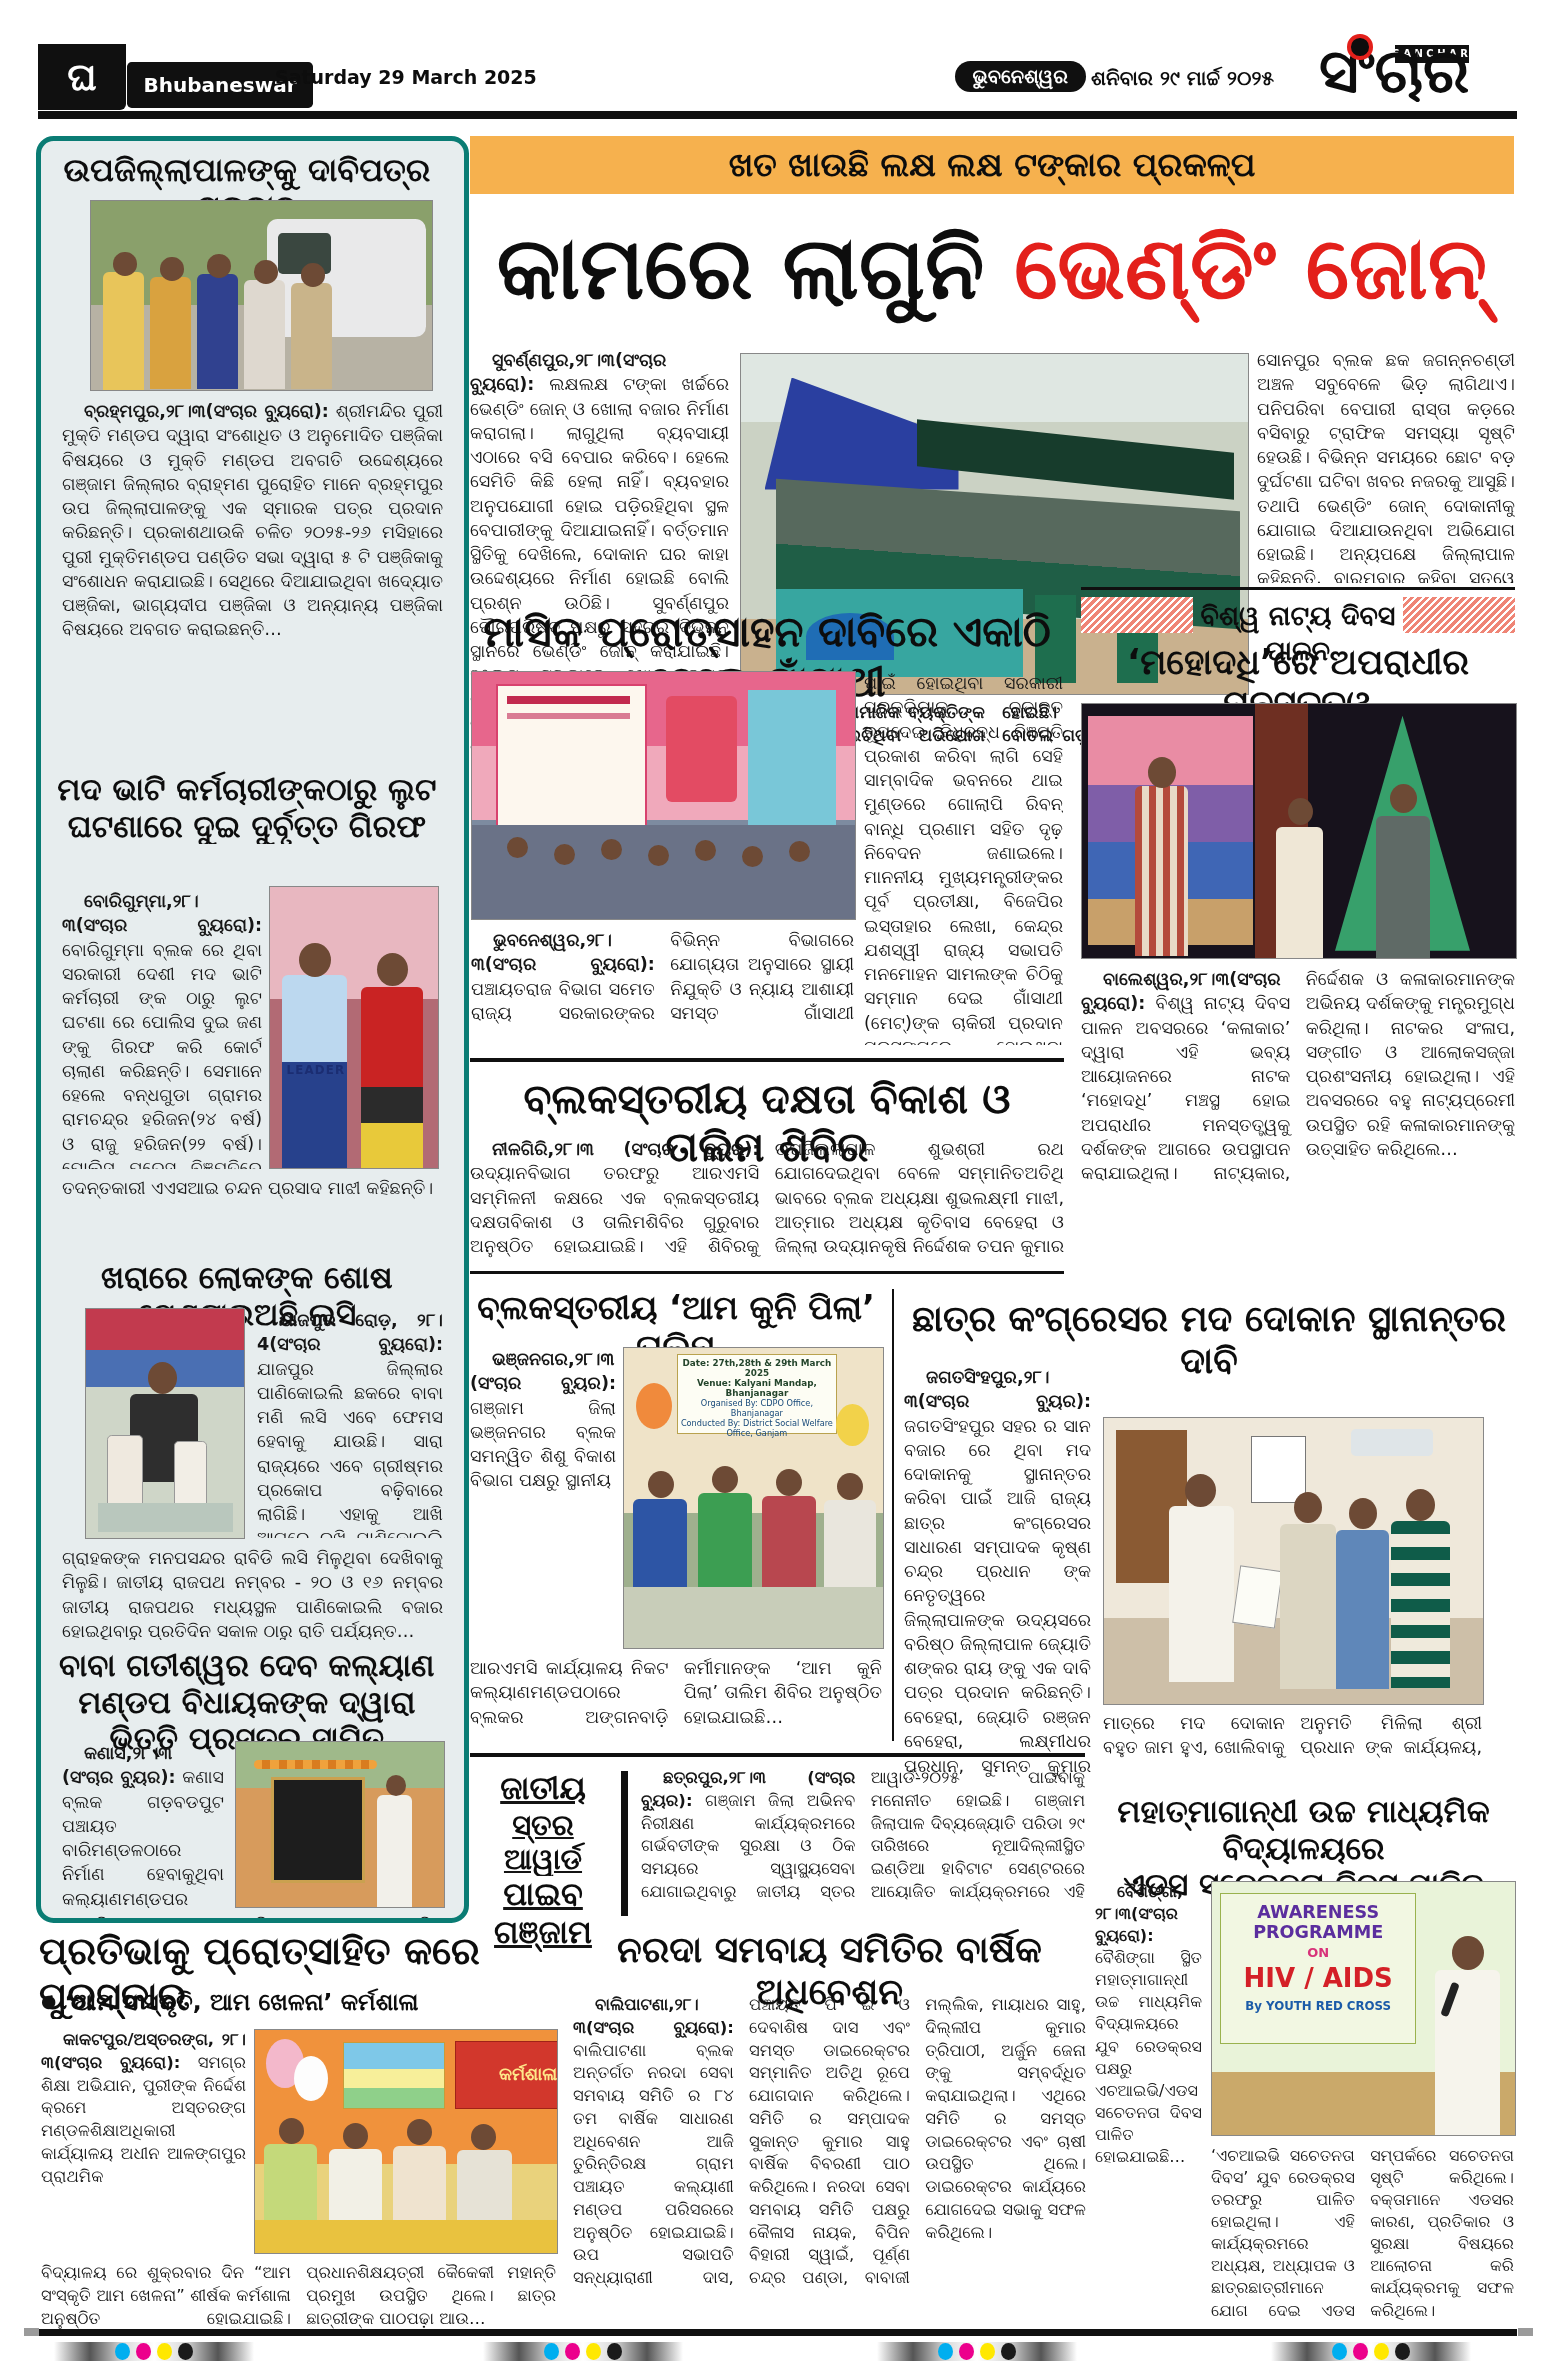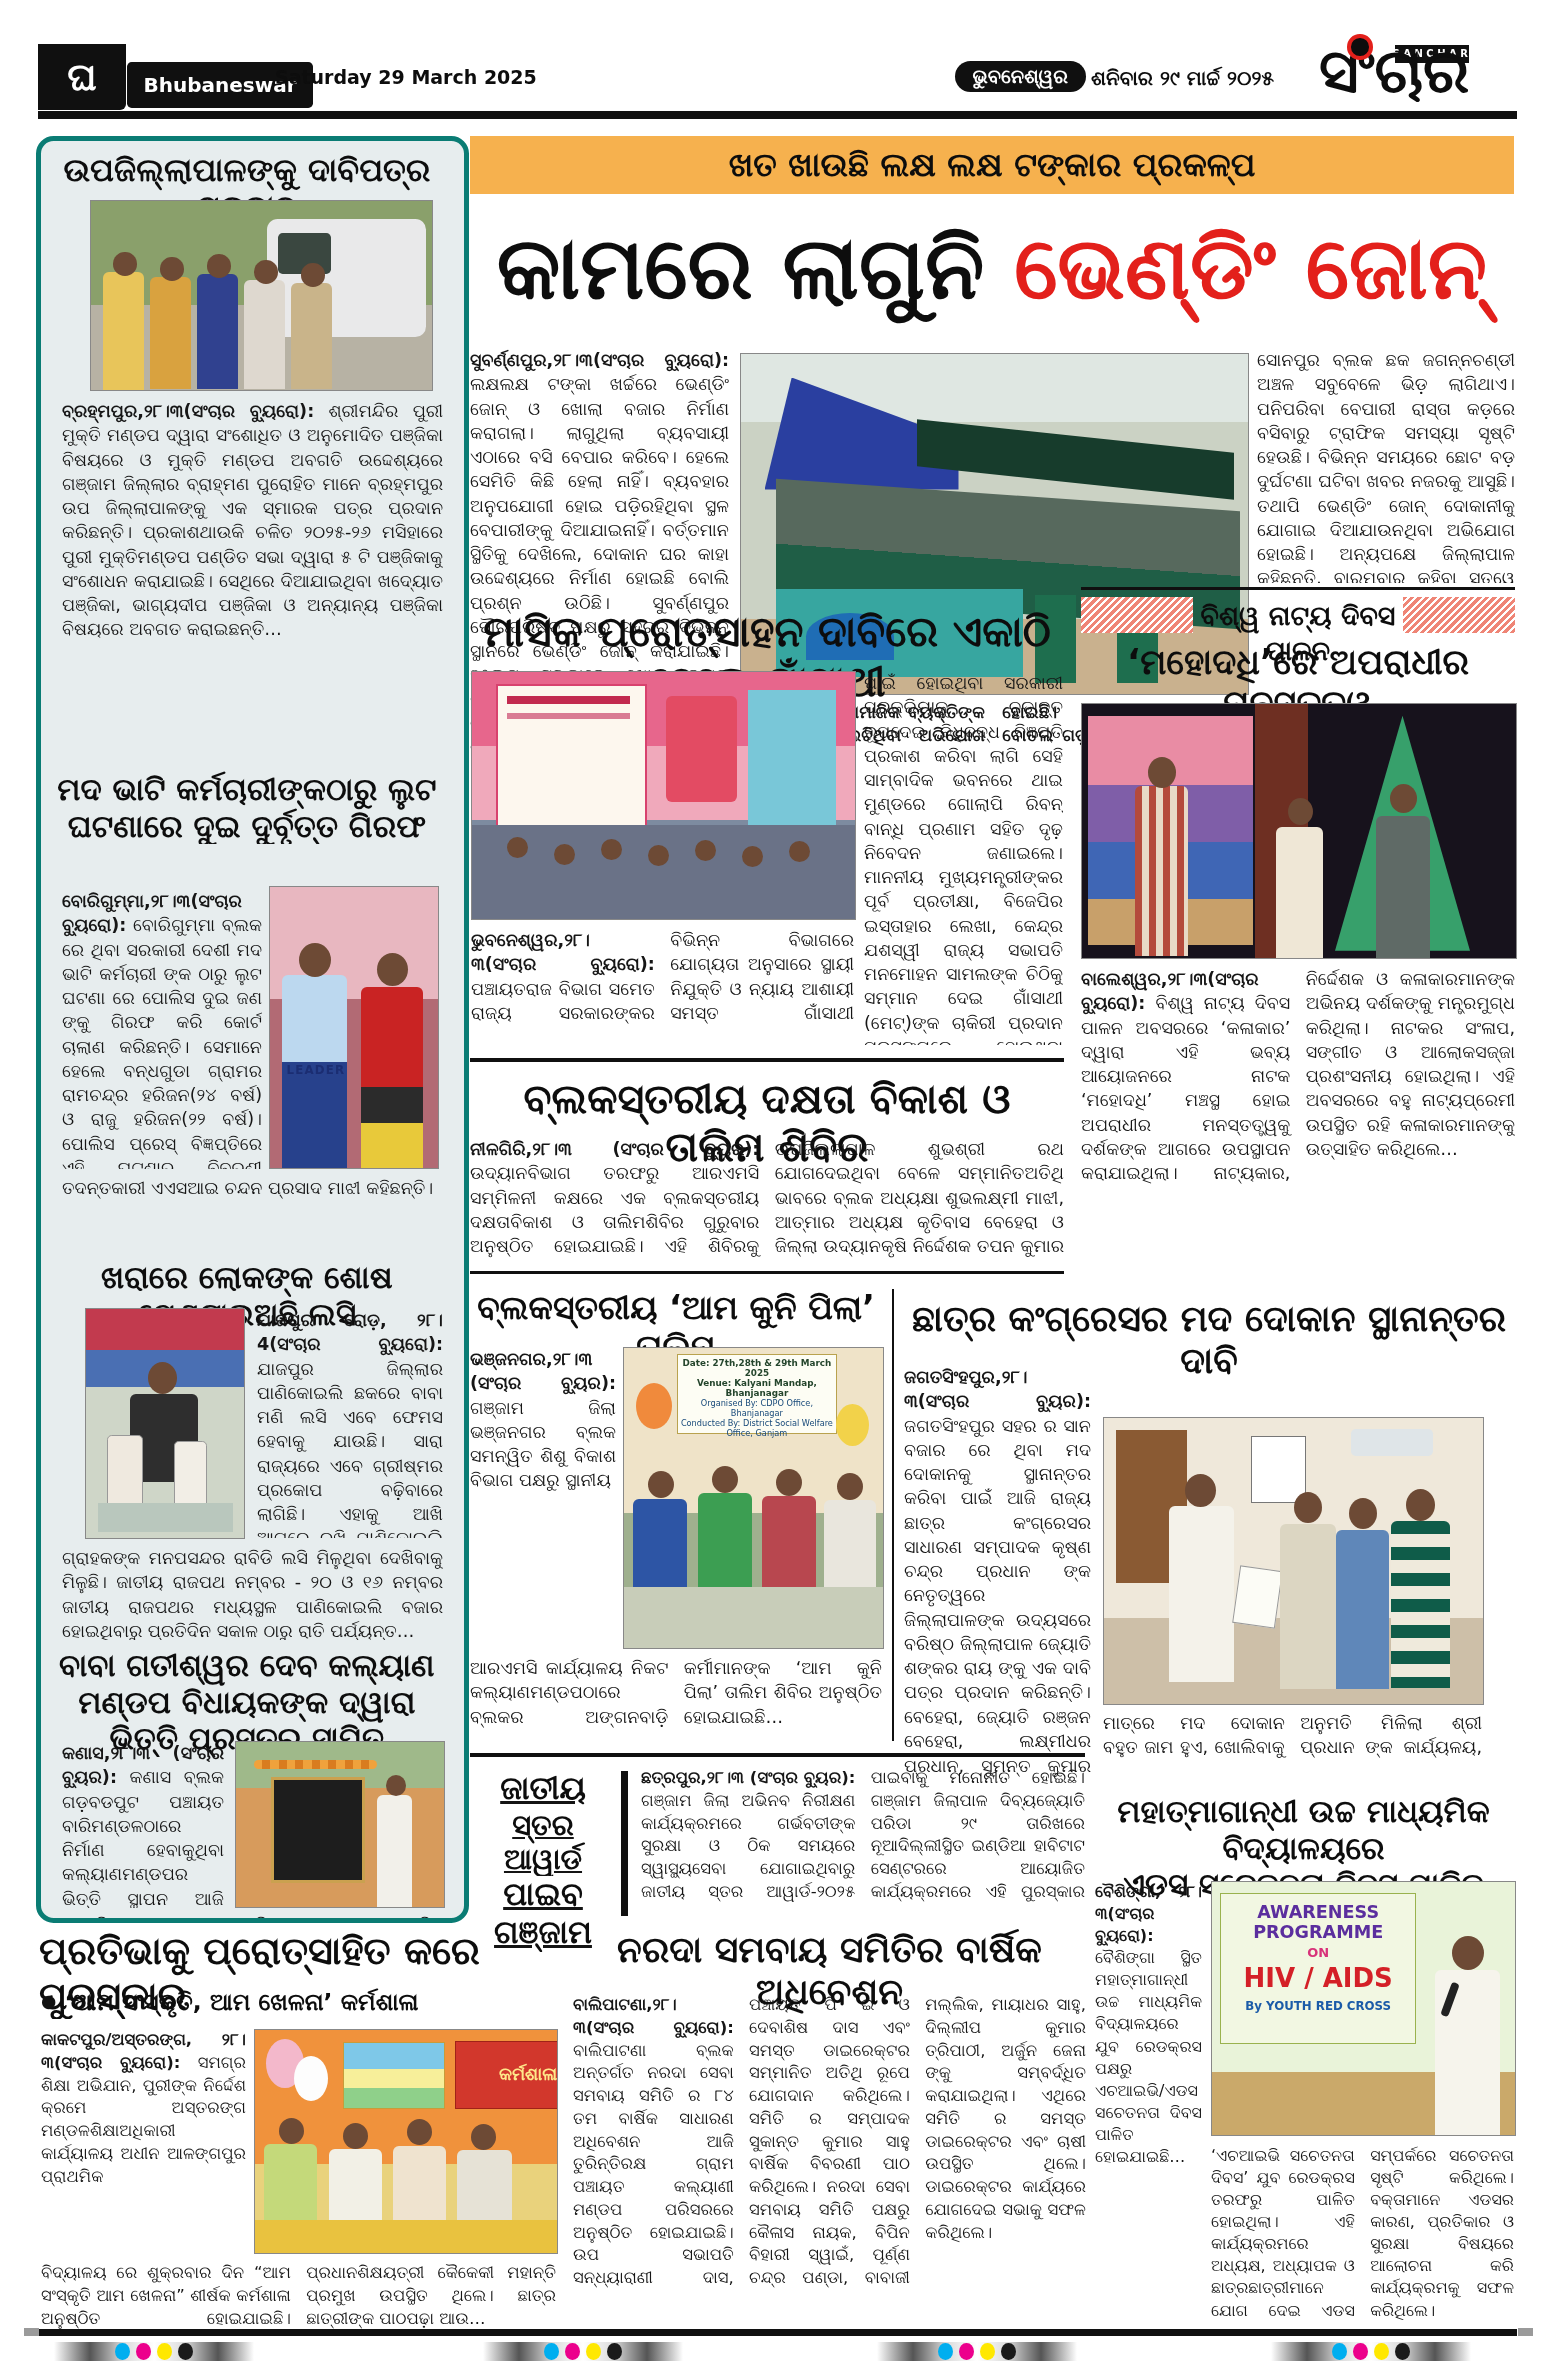--- a/index.html
+++ b/index.html
@@ -2,21 +2,21 @@
 <html style="font-size:9.4px"><head>
 <meta charset="utf-8">
 <style>
   html,body{margin:0;padding:0;background:#ffffff;}
   .page{position:relative;width:1555px;height:2377px;background:#fff;
         font-family:"DejaVu Sans",sans-serif;color:#141414;overflow:hidden;}
   .abs{position:absolute;}
   .rule{position:absolute;background:#101010;}
   .head{font-weight:bold;color:#0d0d0d;text-align:center;overflow:hidden;line-height:1.18;}
   .body{font-size:17.6px;line-height:1.38;text-align:justify;color:#161616;overflow:hidden;word-break:break-word;}
-  .body b{white-space:normal;}
+  .body b{white-space:normal;padding-left:22px;}
   .cols2{column-count:2;column-gap:15.3px;}
   .cols3{column-count:3;column-gap:15.3px;}
   .photo{position:absolute;overflow:hidden;background:#b9c4bd;border:0.6px solid #888;}
   .pill{position:absolute;background:#101010;color:#fff;font-weight:bold;
         display:flex;align-items:center;justify-content:center;}
   .teal-box{position:absolute;left:36px;top:136px;width:423px;height:1777px;
             border:5.9px solid #0a7c74;border-radius:17.6px;background:#e7edee;overflow:hidden;}
   .hatch{position:absolute;height:36px;width:112px;
          background:repeating-linear-gradient(135deg,#ef8576 0 2.9px,#ffffff 2.9px 5.3px);}
   .regbar{position:absolute;height:19px;width:200px;

